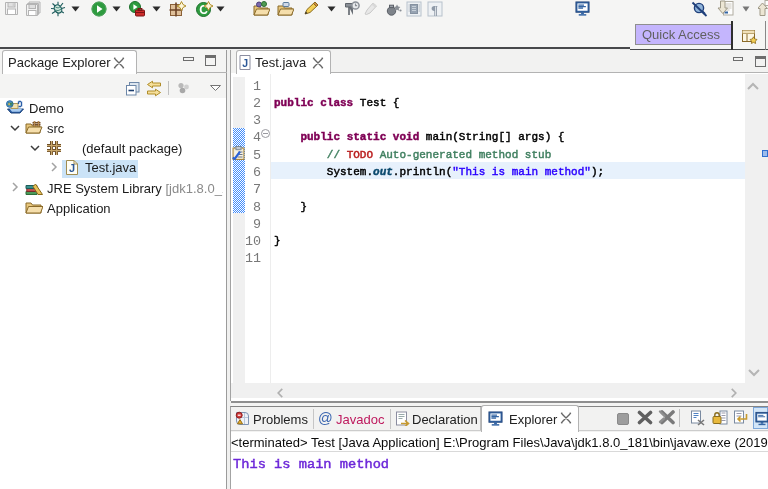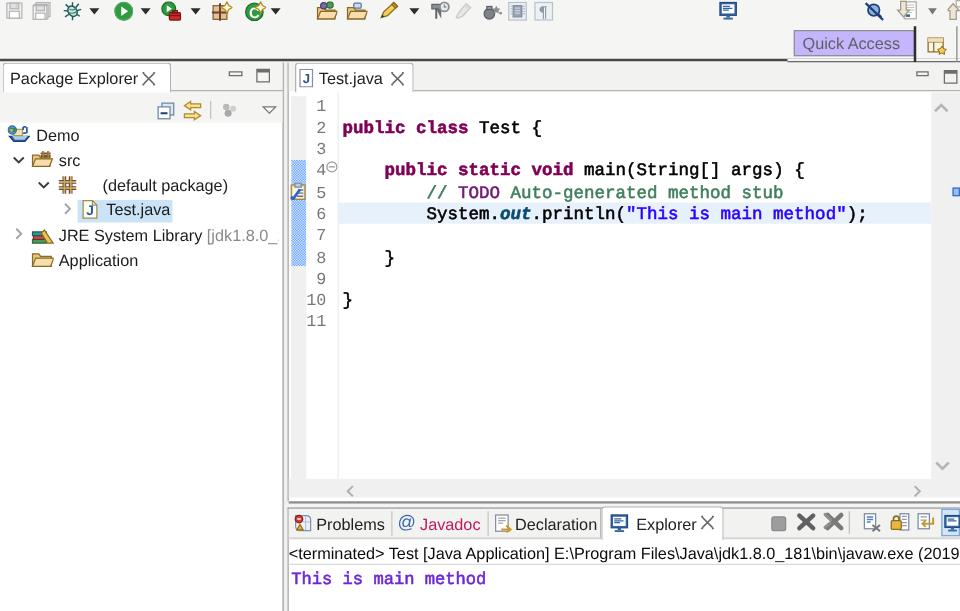--- a/index.html
+++ b/index.html
@@ -1,24 +1,24 @@
 <!DOCTYPE html>
 <html><head>
 <meta charset="utf-8">
 <style>
   html,body{margin:0;padding:0;}
   #app{position:relative;width:768px;height:489px;background:#f0f0ef;overflow:hidden;
        font-family:"Liberation Sans", sans-serif;font-size:13px;color:#1b1b1b;}
   .abs{position:absolute;}
   svg{display:block;}
-  .mono{font-family:"Liberation Mono", monospace;font-weight:normal;font-size:14px;white-space:pre;letter-spacing:0;-webkit-text-stroke:0.45px;}
+  .mono{font-family:"Liberation Mono", monospace;font-weight:normal;font-size:11px;white-space:pre;letter-spacing:0;-webkit-text-stroke:0.45px;}
   #code span{display:block;height:17.3px;}
   #code k{color:#7f0055;font-style:normal;font-weight:bold;}
   #code c{color:#3f7f5f;}
-  #code t{color:#701a75;}
+  #code t{color:#b91c1c;}
   #code s{color:#2a00ff;text-decoration:none;}
   #code f{color:#0c4a6e;font-style:italic;font-weight:bold;}
 </style>
 </head>
 <body>
 <div id="app">
 
   <div class="abs" id="toolbar" style="left:0;top:0;width:768px;height:49px;background:#f5f5f4;border-bottom:2px solid #47494b;box-sizing:border-box;"></div>
 
   <svg class="abs" style="left:4px;top:1px" width="15" height="15" viewBox="0 0 15 15">

